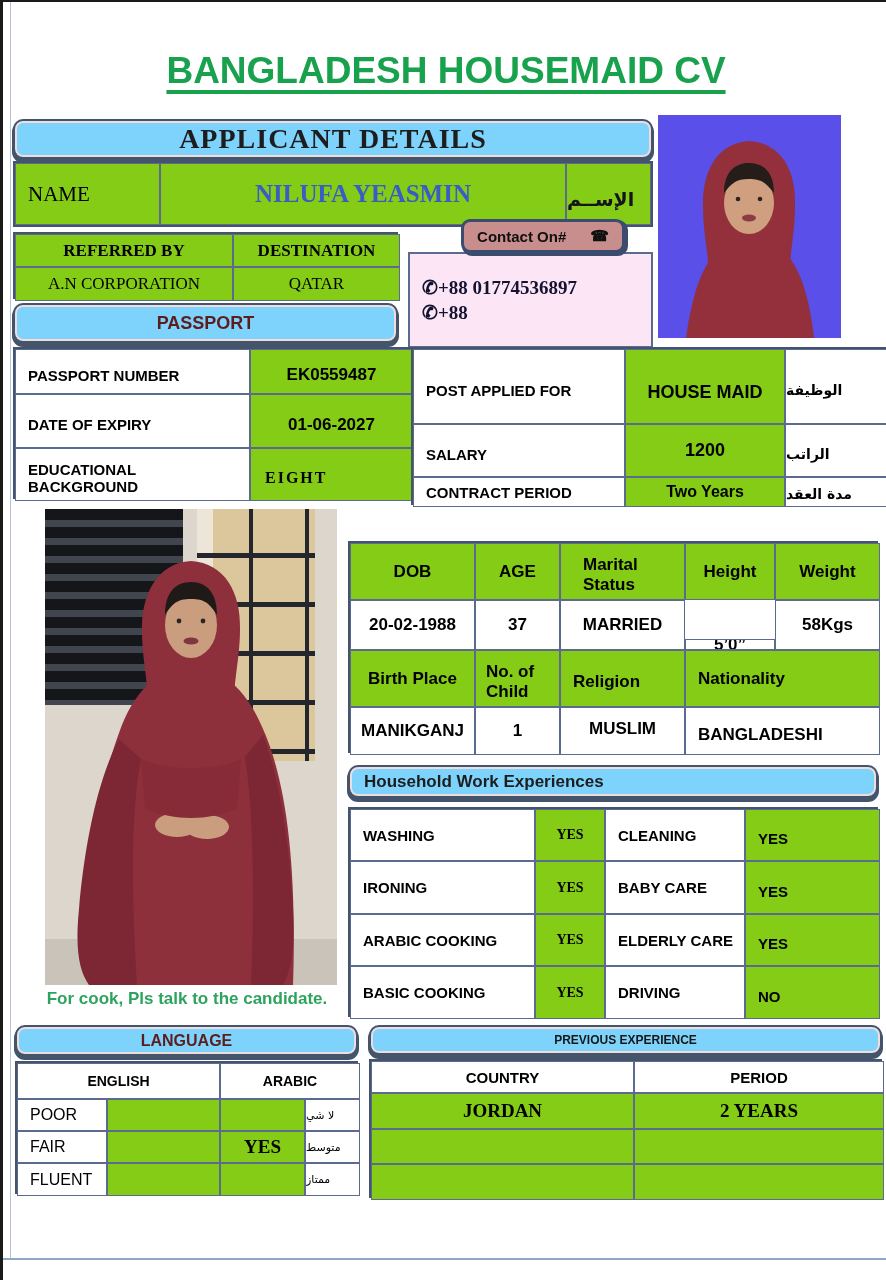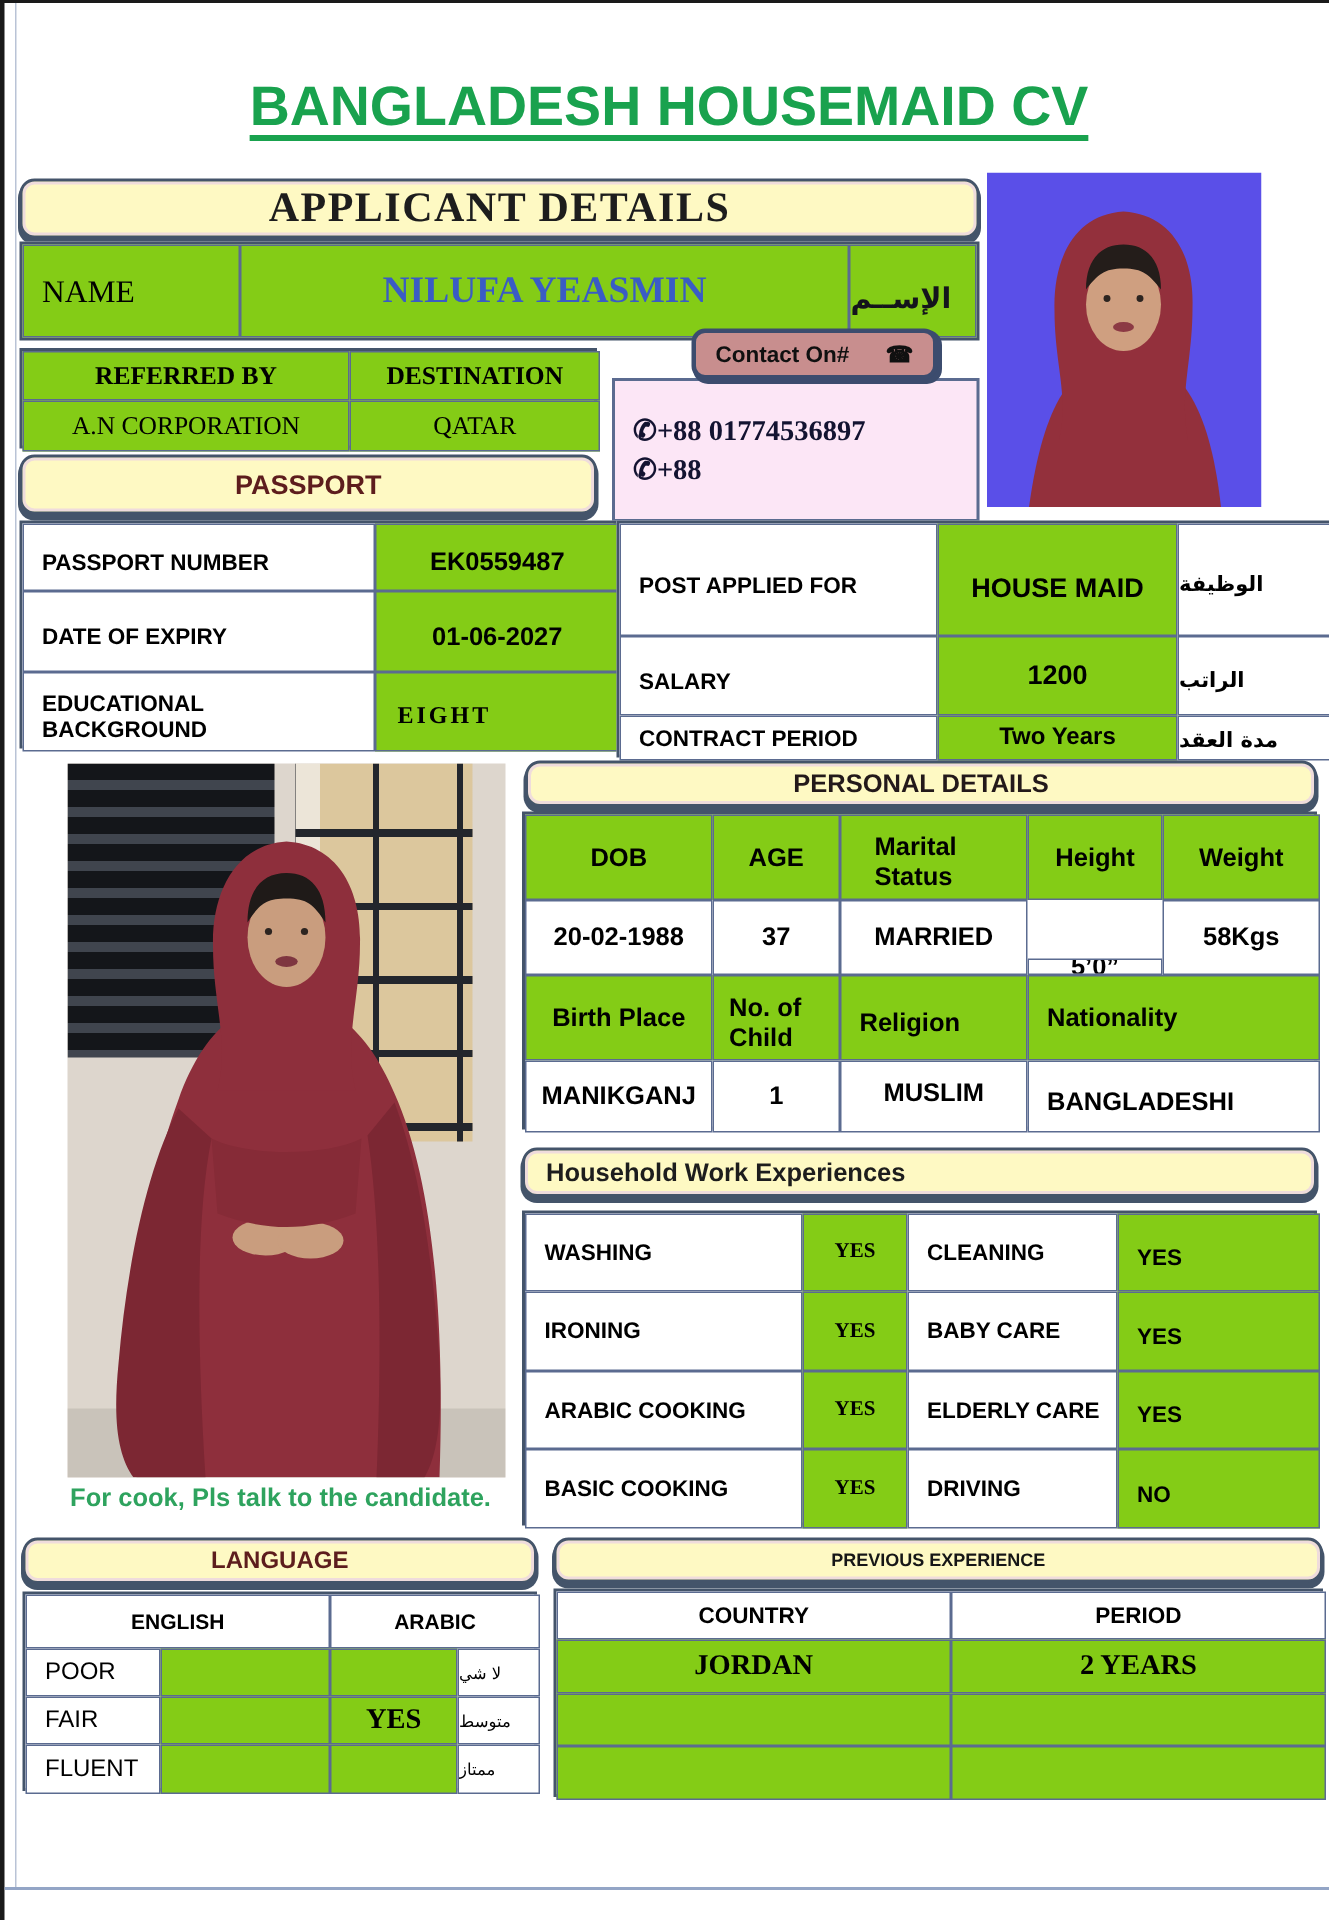--- a/index.html
+++ b/index.html
@@ -19,21 +19,21 @@
 
   
   .title {
     left:0; top:48px; width:886px; text-align:center;
     font-weight:bold; font-size:37px; letter-spacing:0px; color:#19a24e;
     text-decoration:underline; text-decoration-thickness:4px; text-underline-offset:7px;
   }
 
   
   .ribbon {
-    background:#fef9c3; border:2px solid #44546a; border-radius:10px;
+    background:#7dd3fc; border:2px solid #44546a; border-radius:10px;
     box-shadow:0 3px 0 1px #44546a, inset 0 0 0 2px #efdcdc;
     display:flex; align-items:center; justify-content:center;
     font-weight:bold; color:#1d1d1d;
   }
   .ribbon.left-text { justify-content:flex-start; padding-left:14px; }
   .maroon { color:#5d1d1d; }
 
   
   .tbl { display:grid; border:2px solid #44546a; background:#fff; }
   .tbl > div { border:1px solid #5b6b90; display:flex; align-items:center; overflow:hidden; }
@@ -145,21 +145,20 @@
     <div class="pink bold top center" style="font-size:18px; padding-top:12px;">HOUSE MAID</div>
     <div class="white arabic top right bold" style="font-size:14px; padding-top:6px;">الوظيفة</div>
     <div class="white bold top padl padt" style="font-size:15px;">SALARY</div>
     <div class="pink bold center" style="font-size:18px;">1200</div>
     <div class="white arabic top right bold" style="font-size:14px; padding-top:6px;">الراتب</div>
     <div class="white bold padl" style="font-size:15px;">CONTRACT PERIOD</div>
     <div class="pink bold center" style="font-size:16px;">Two Years</div>
     <div class="white arabic top right bold" style="font-size:14px; padding-top:3px;">مدة العقد</div>
   </div>
 
-  <div class="abs ribbon" style="left:347px; top:505px; width:528px; height:31px; font-size:17px; z-index:4; color:#23191a;">PERSONAL DETAILS</div>
 
   <div class="abs tbl" style="left:345px; top:539px; width:530px; height:212px; grid-template-columns:125px 85px 125px 90px 105px; grid-template-rows:57px 50px 57px 48px;">
     <div class="pink bold center" style="font-size:17px;">DOB</div>
     <div class="pink bold center" style="font-size:17px;">AGE</div>
     <div class="pink bold top padt" style="font-size:17px; padding-left:22px;">Marital Status</div>
     <div class="pink bold center" style="font-size:17px;">Height</div>
     <div class="pink bold center" style="font-size:17px;">Weight</div>
     <div class="white bold center" style="font-size:17px;">20-02-1988</div>
     <div class="white bold center" style="font-size:17px;">37</div>
     <div class="white bold center" style="font-size:17px;">MARRIED</div>

